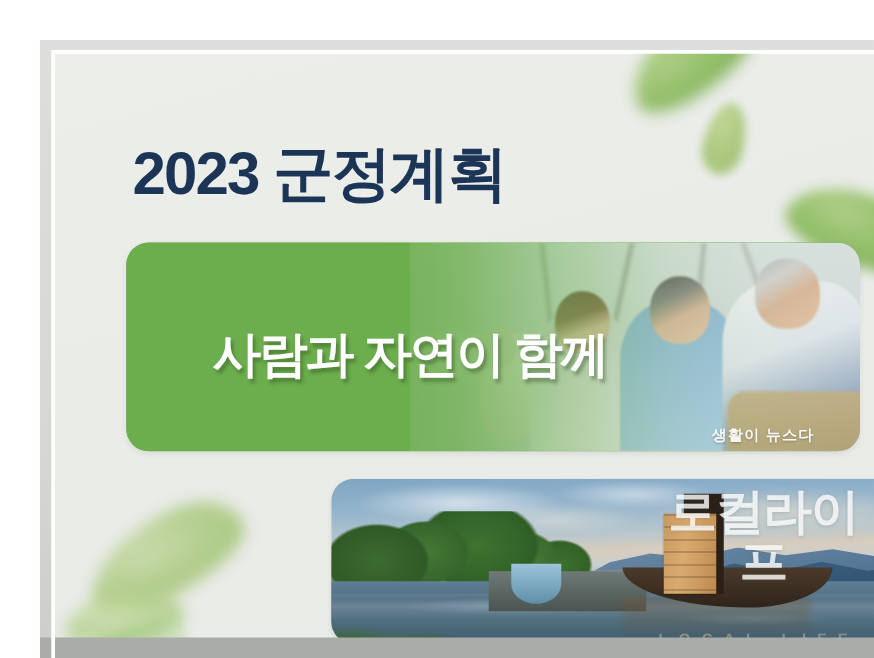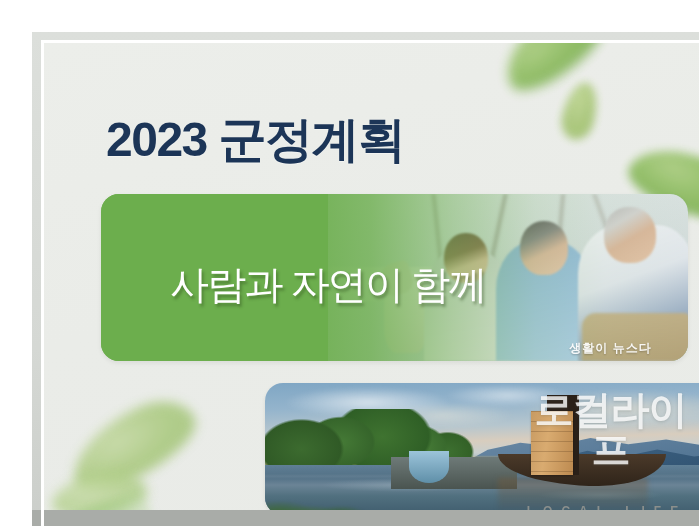--- a/index.html
+++ b/index.html
@@ -229,21 +229,21 @@
       rgba(110,176,80,0.45) 60%,
       rgba(118,180,90,0.16) 74%,
       rgba(130,185,100,0.04) 86%,
       rgba(140,190,110,0) 100%);
   }
   .banner-text {
     position: absolute;
     left: 37px;
     top: 36px;
     font-size: 39px;
-    font-weight: 400;
+    font-weight: 700;
     line-height: 1.17;
     color: #ffffff;
     letter-spacing: -1.8px;
     text-shadow: 2px 3px 3px rgba(40,70,25,0.42);
     white-space: nowrap;
     text-align: center;
   }
   .highlight { color: #eaf0a6; }
 
   

